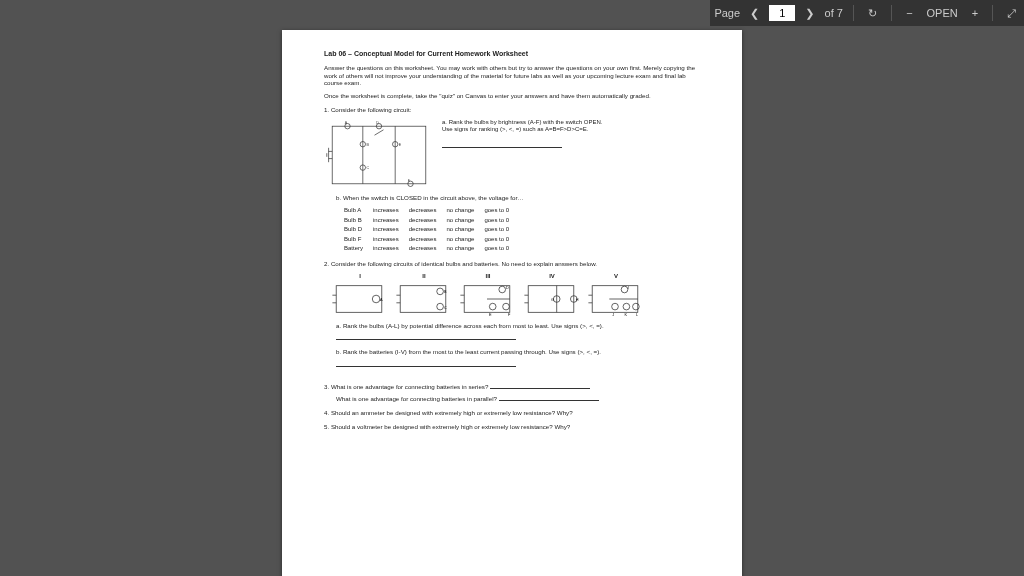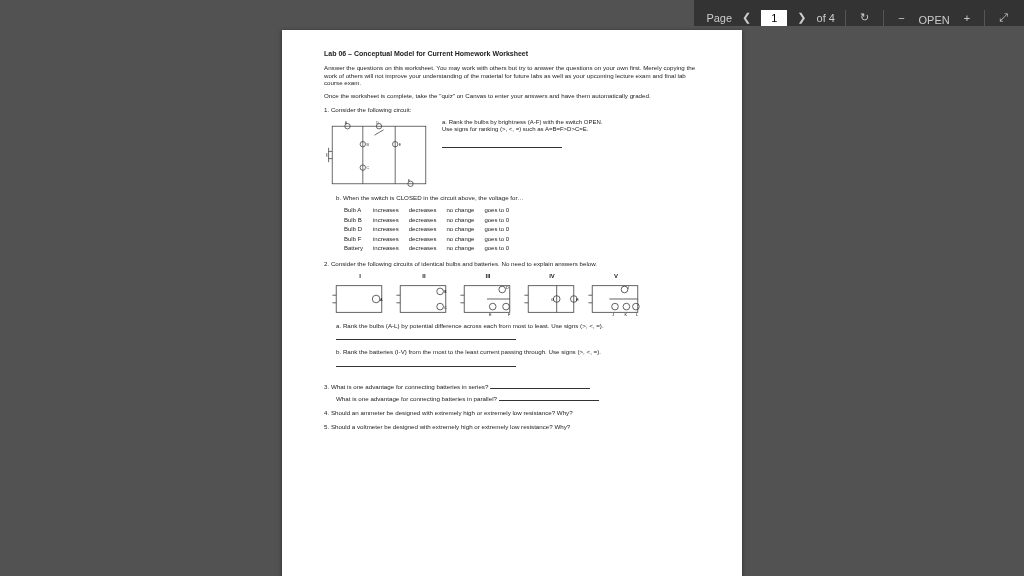--- a/index.html
+++ b/index.html
@@ -11,24 +11,24 @@
     overflow: hidden;
     position: relative;
   }
   .toolbar {
     position: absolute;
     top: 0; right: 0;
     height: 26px;
     background: #333;
     color: #ccc;
     display: flex;
-    align-items: flex-end;
+    align-items: center;
     font-size: 11px;
     gap: 10px;
-    padding: 0 12px;
+    padding: 0 4px;
   }
   .toolbar .sep { width:1px; height:16px; background:#555; }
   .toolbar .btn { cursor: pointer; padding:2px 4px; color:#ccc; }
   .toolbar input {
     width: 26px; height:16px; text-align:center;
     background:#fff; border:none; font-size:11px;
   }
   .toolbar .pagegrp { display:flex; align-items:center; gap:6px; }
   .viewer {
     position:absolute;
@@ -66,21 +66,21 @@
 </style>
 </head>
 <body>
 
 <div class="toolbar">
   <div class="pagegrp">
     <span>Page</span>
     <span class="btn">❮</span>
     <input value="1" style="">
     <span class="btn">❯</span>
-    <span>of 4</span>
+    <span>of 7</span>
   </div>
   <div class="sep"></div>
   <span class="btn">↻</span>
   <div class="sep"></div>
   <span class="btn">−</span>
   <span>OPEN</span>
   <span class="btn">+</span>
   <div class="sep"></div>
   <span class="btn">⤢</span>
 </div>

